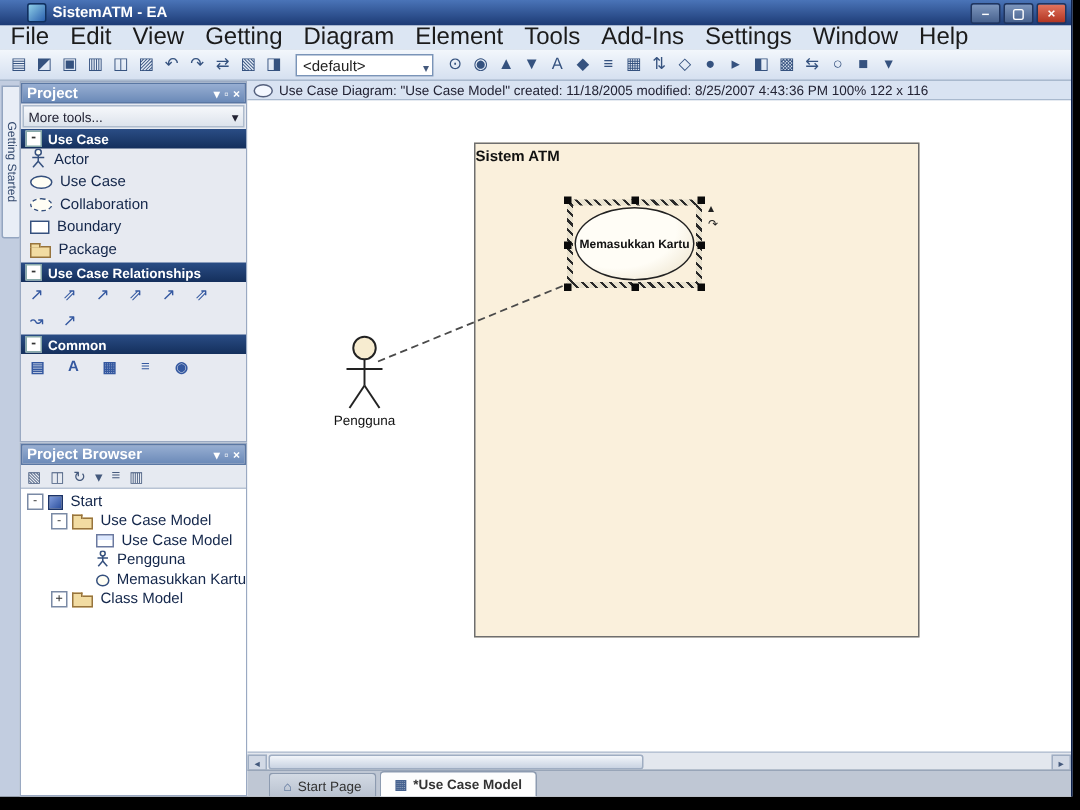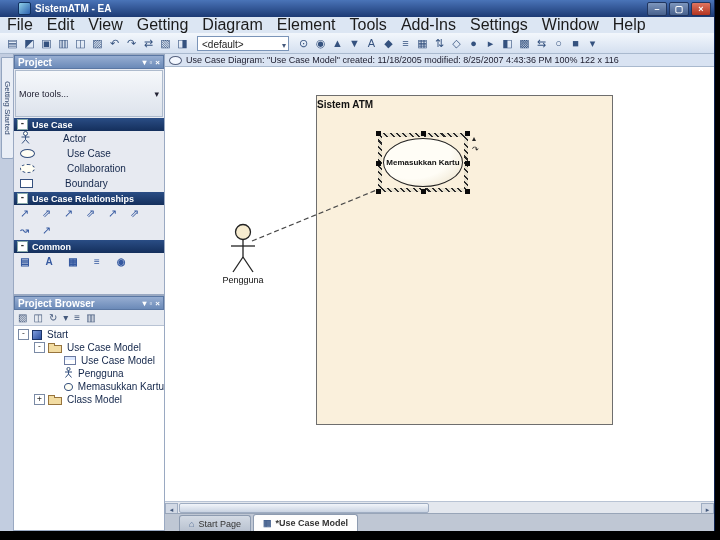--- a/index.html
+++ b/index.html
@@ -46,26 +46,26 @@
   .panels{position:absolute;left:13px;top:54px;width:152px;height:477px;}
   .panel-header{height:14px;background:linear-gradient(#97aed2,#6b8ab8);color:#fff;font-size:10px;
                 font-weight:bold;display:flex;align-items:center;padding:0 3px;box-sizing:border-box;
                 border:1px solid #5a77a3;}
   .panel-header .ph-title{flex:1;}
   .ph-ico{font-size:8px;margin-left:3px;color:#fff;}
   .toolbox{position:absolute;left:0;top:0;width:152px;height:241px;background:#e7eaf1;
            border:1px solid #9aa9c2;box-sizing:border-box;overflow:hidden;}
   .more-tools{height:13px;margin:1px;background:linear-gradient(#f6f8fb,#dde3ec);border:1px solid #aebbcd;
               font-size:9px;color:#223;display:flex;align-items:center;justify-content:space-between;
-              padding:16px 3px;}
+              padding:0 3px;}
   .sec-header{height:13px;background:linear-gradient(#2a4d85,#142f5c);color:#fff;font-size:9px;
               font-weight:bold;display:flex;align-items:center;padding:0 3px;margin-top:1px;}
   .sec-exp{width:9px;height:9px;background:#fff;border:1px solid #8aa;color:#333;font-size:8px;
            line-height:7px;text-align:center;margin-right:4px;font-family:"DejaVu Sans Mono",monospace;}
-  .tool-item{height:15px;display:flex;align-items:center;font-size:10px;color:#13264a;padding-left:6px;gap:27px;}
+  .tool-item{height:15px;display:flex;align-items:center;font-size:10px;color:#13264a;padding-left:6px;}
   .mi{display:inline-block;margin-right:5px;box-sizing:border-box;}
   .mi-usecase{width:15px;height:9px;border:1px solid #35507e;border-radius:50%;background:#fffef4;}
   .mi-collab{width:15px;height:9px;border:1px dashed #35507e;border-radius:50%;background:#fffef4;}
   .mi-boundary{width:13px;height:9px;border:1px solid #35507e;background:#fff;}
   .mi-package{width:14px;height:8px;background:#f2dca2;border:1px solid #97743d;position:relative;margin-top:3px;}
   .mi-package::before{content:"";position:absolute;top:-3px;left:-1px;width:5px;height:2px;
                       background:#f2dca2;border:1px solid #97743d;border-bottom:none;}
   .mi-model{width:10px;height:10px;background:linear-gradient(135deg,#7e9bdc,#2c4f9e);border:1px solid #1c3468;}
   .mi-diagram{width:12px;height:9px;border:1px solid #6a79a0;background:linear-gradient(#dce8ff 0 3px,#fff 3px);}
   .rel-row{display:flex;padding:2px 4px;gap:9px;}
@@ -234,20 +234,24 @@
         <span>Use Case</span>
       </div>
       <div class="tool-item">
         <span class="mi mi-collab"></span>
         <span>Collaboration</span>
       </div>
       <div class="tool-item">
         <span class="mi mi-boundary"></span>
         <span>Boundary</span>
       </div>
+      <div class="tool-item">
+        <span class="mi mi-package"></span>
+        <span>Package</span>
+      </div>
 
       <div class="sec-header">
         <span class="sec-exp">-</span>
         <span>Use Case Relationships</span>
       </div>
       <div class="rel-row">
             <span class="rel-ico">↗</span>
             <span class="rel-ico">⇗</span>
             <span class="rel-ico">↗</span>
             <span class="rel-ico">⇗</span>

